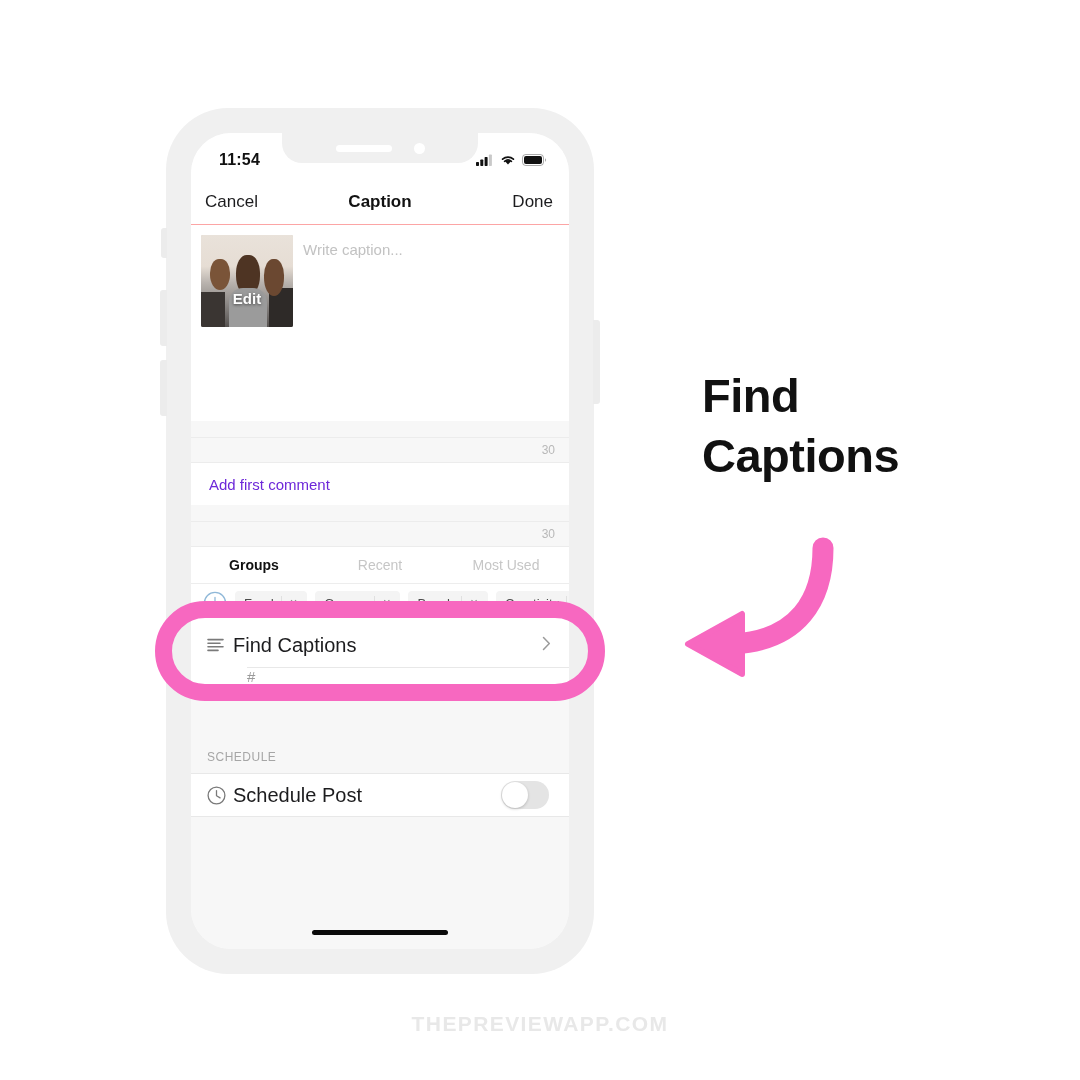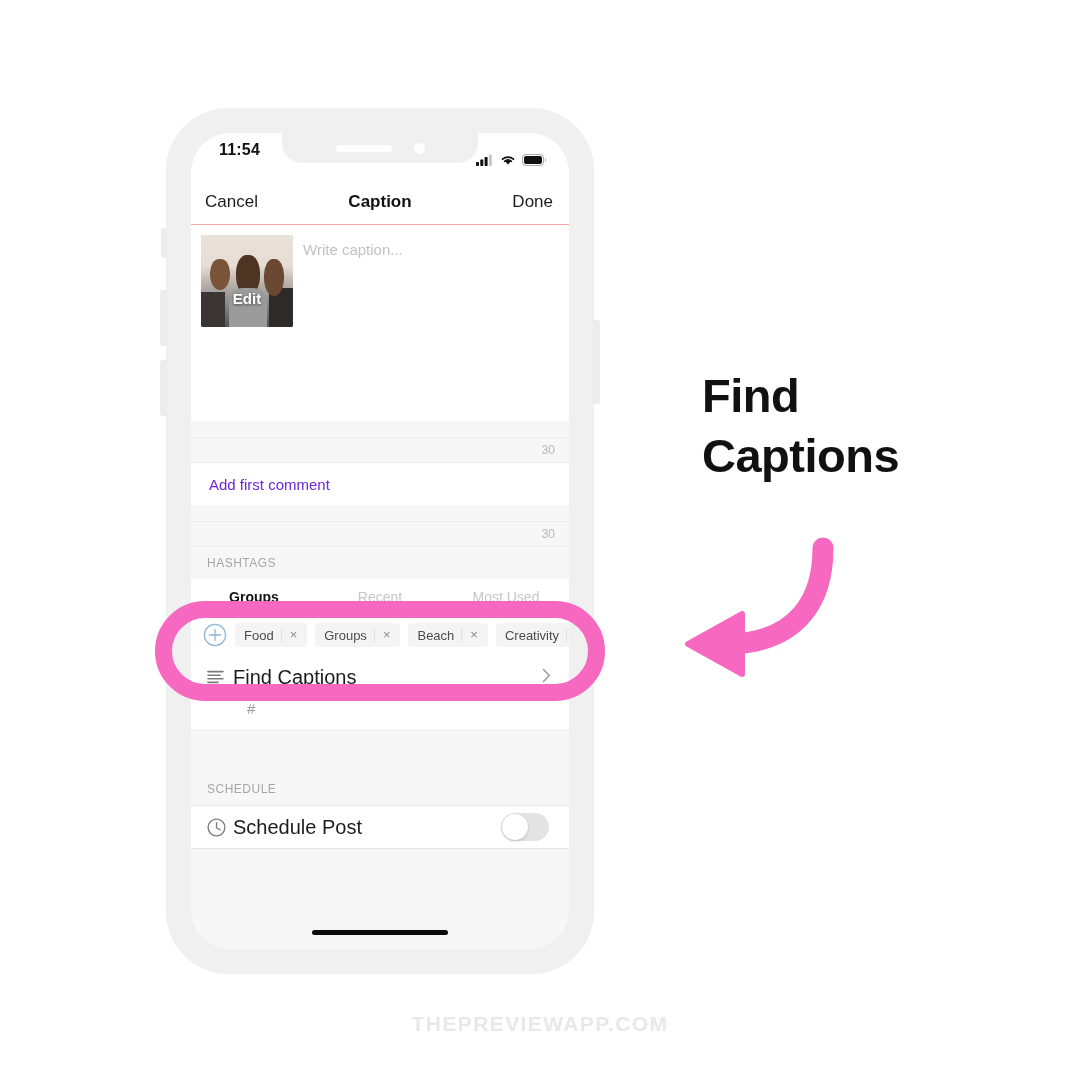--- a/index.html
+++ b/index.html
@@ -75,20 +75,21 @@
     border-radius: 50%;
   }
 
   
   #status-bar {
     position: absolute;
     top: 0; left: 0; right: 0;
     height: 46px;
     background: #ffffff;
     display: flex;
+    align-items: center;
     justify-content: space-between;
     padding: 0 22px 0 28px;
     box-sizing: border-box;
     z-index: 20;
   }
   #status-time {
     font-size: 16px;
     font-weight: bold;
     color: #111;
     letter-spacing: 0.2px;
@@ -488,21 +489,20 @@
       </div>
 
       <div id="comment-row">
         <span id="comment-placeholder">Add first comment</span>
       </div>
 
       <div class="counter-row">
         <span class="counter-text">30</span>
       </div>
 
-      <div class="section-header">HASHTAGS</div>
 
       <div id="hashtag-tabs">
         <div class="tab active">Groups</div>
         <div class="tab">Recent</div>
         <div class="tab">Most Used</div>
       </div>
 
       <div id="chip-row">
         <svg id="add-group-btn" viewBox="0 0 24 24">
           <circle cx="12" cy="12" r="10.6" stroke="#8fb8d8" stroke-width="1.3" fill="none"></circle>

